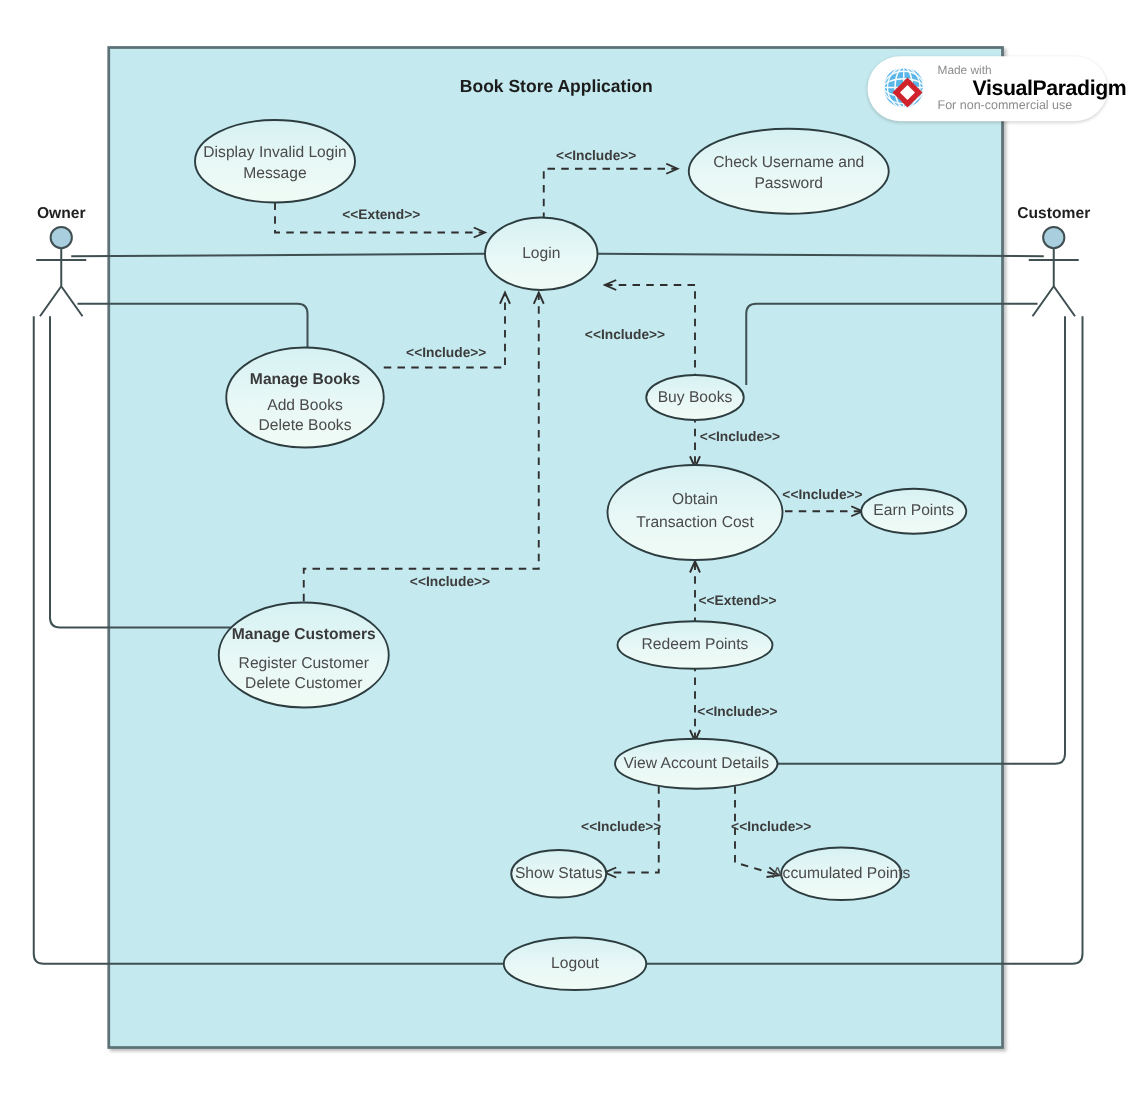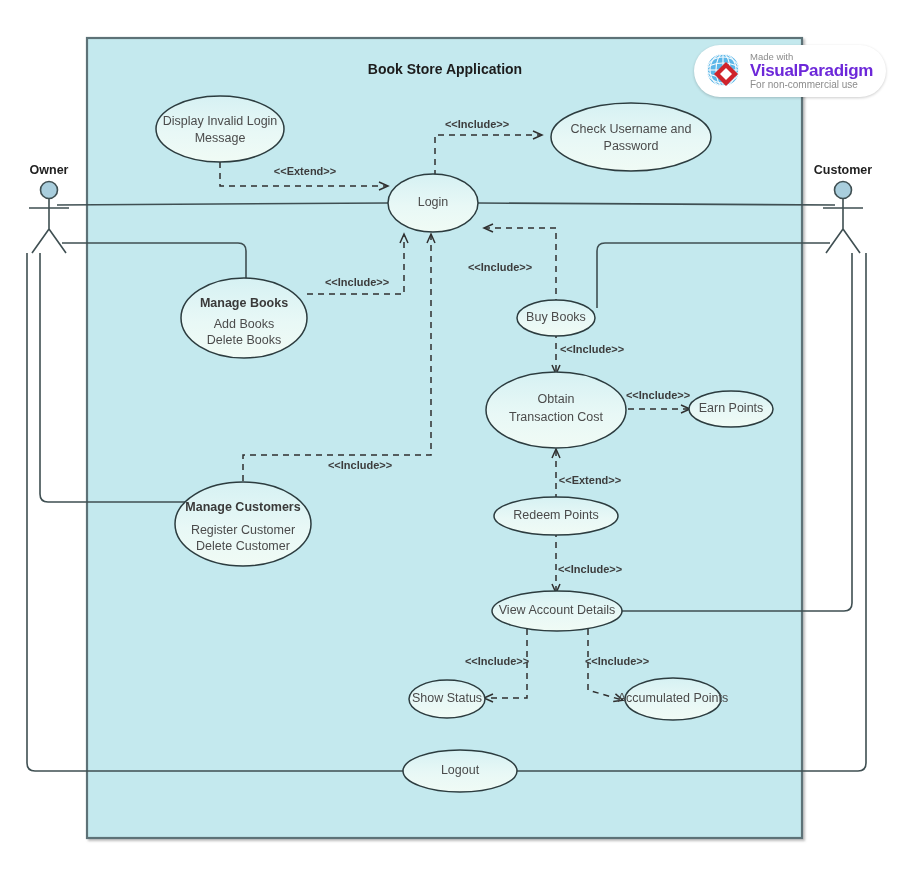--- a/index.html
+++ b/index.html
@@ -117,23 +117,24 @@
   }
   .vp-made {
     font-family: "Liberation Sans", sans-serif;
     font-size: 9.5px;
     color: #8c8c8c;
   }
   .vp-name {
     font-family: "Liberation Sans", sans-serif;
     font-size: 17px;
     font-weight: bold;
-    color: #6d28d9;
+    color: #000000;
     letter-spacing: -0.3px;
     white-space: nowrap;
+    margin-left: 28px;
   }
   .vp-sub {
     font-family: "Liberation Sans", sans-serif;
     font-size: 10px;
     color: #8c8c8c;
     white-space: nowrap;
   }
 </style>
 </head>
 <body>

